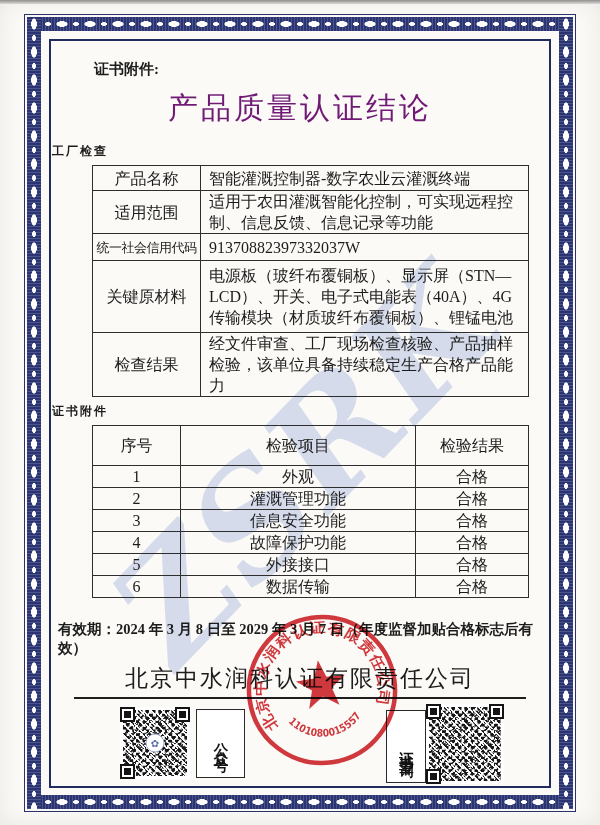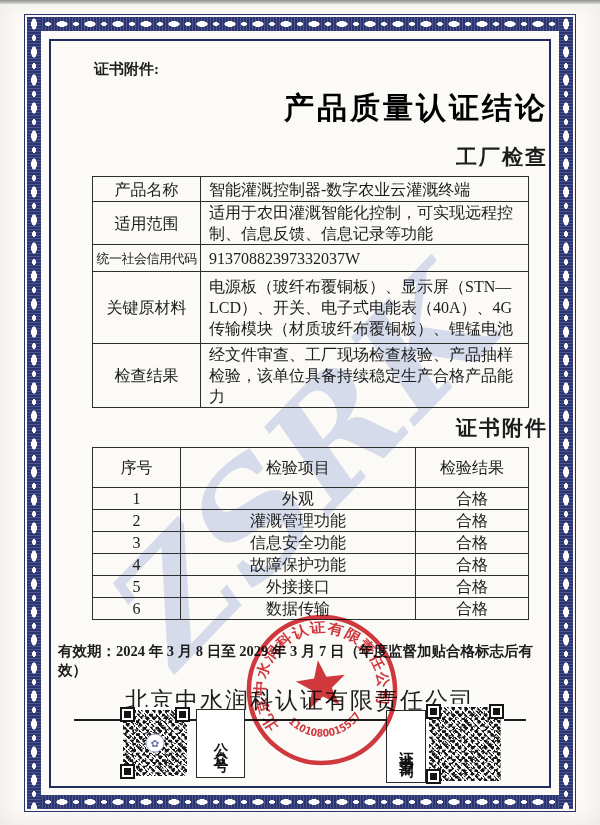--- a/index.html
+++ b/index.html
@@ -39,24 +39,24 @@
   .watermark { position:absolute; left:45px; top:295px; width:520px; height:340px;
     display:flex; align-items:center; justify-content:center;
     transform:rotate(-46deg); z-index:1; pointer-events:none;
     font-family:"DejaVu Serif","Liberation Serif",serif;
     font-style:italic; font-weight:700; font-size:148px; letter-spacing:2px;
     color:#b7c3e1; opacity:.55; }
 
   
   .content { position:absolute; left:52px; right:52px; top:54px; z-index:2; }
   .attachment { margin:6px 0 0 42px; font-size:15px; font-weight:700; }
-  .title { margin:9px 0 0; text-align:right;
+  .title { margin:9px 0 0; text-align:center;
     font-family:"Liberation Sans","DejaVu Sans",sans-serif;
-    font-weight:700; font-size:30px; letter-spacing:3px; color:#000000; }
-  .section { text-align:right; font-size:21px; font-weight:700; letter-spacing:2px; }
+    font-weight:400; font-size:30px; letter-spacing:3px; color:#701a75; }
+  .section { text-align:left; font-size:12px; font-weight:700; letter-spacing:2px; }
   .sec1 { margin-top:14px; } .sec2 { margin-top:6px; }
 
   table { border-collapse:collapse; margin:5px 0 0 40px; width:436px;
     table-layout:fixed; }
   td { border:1.3px solid #2e2e2e; font-size:16px; padding:0 8px;
     line-height:21px; vertical-align:middle; overflow:hidden; }
   .t1 .lbl { text-align:center; padding:0 2px; }
   .t1 .lbl.tight { font-size:13px; letter-spacing:-.5px; }
   .t2 td { text-align:center; padding:0 4px; }
 

